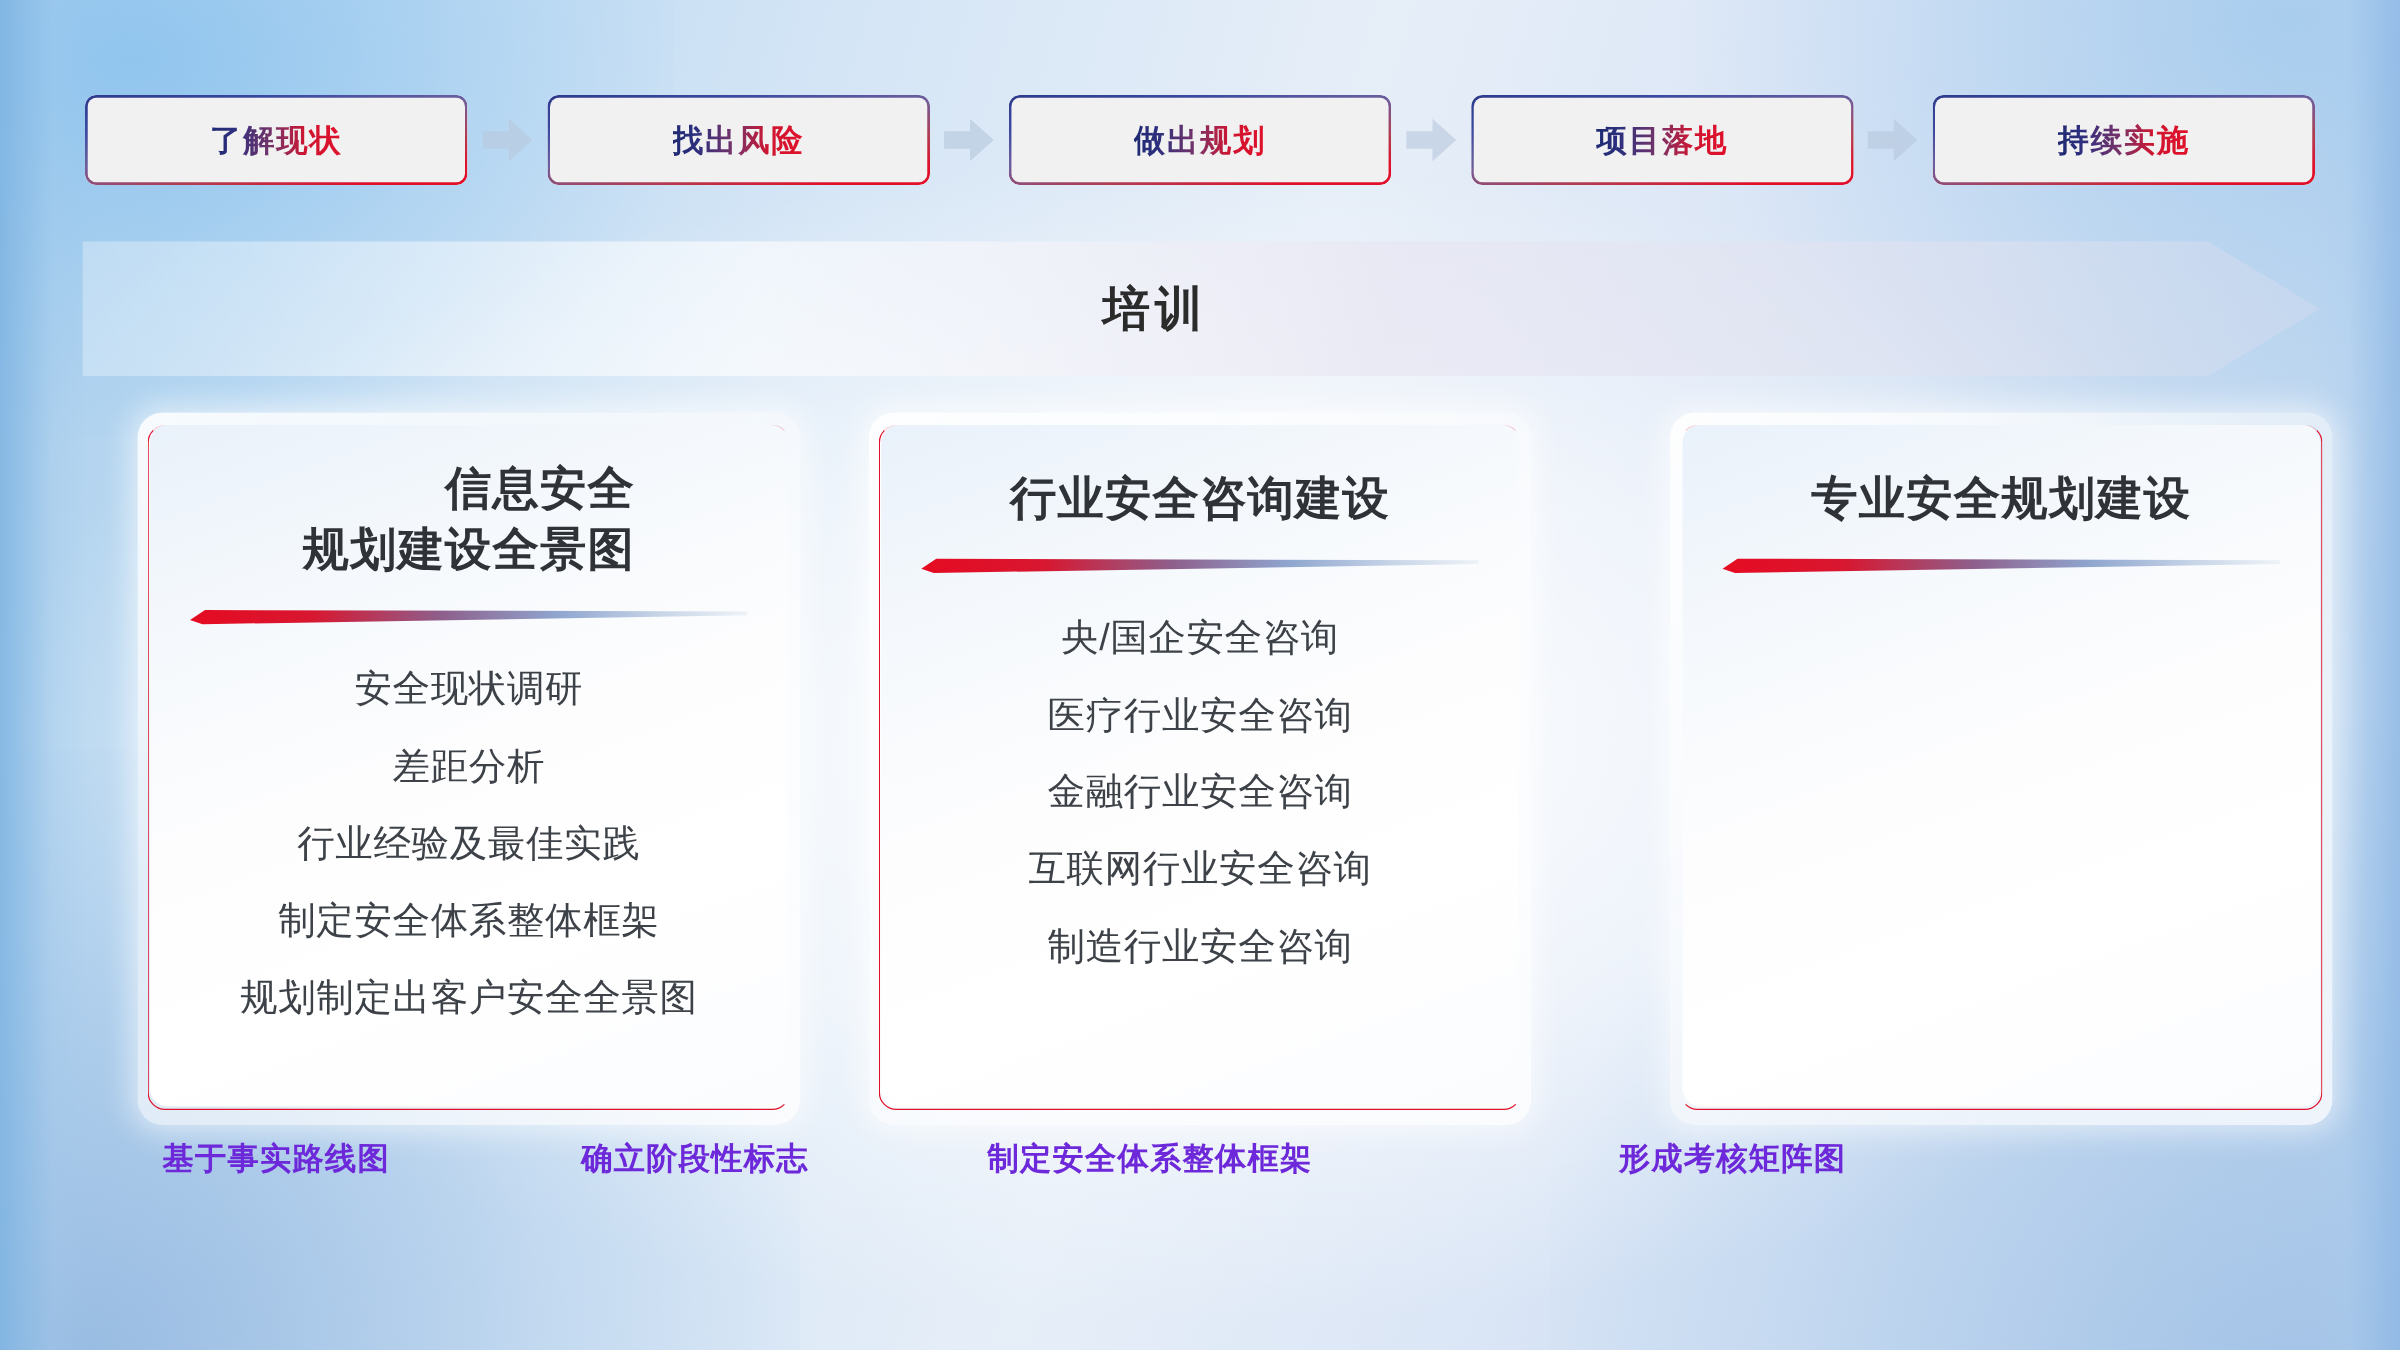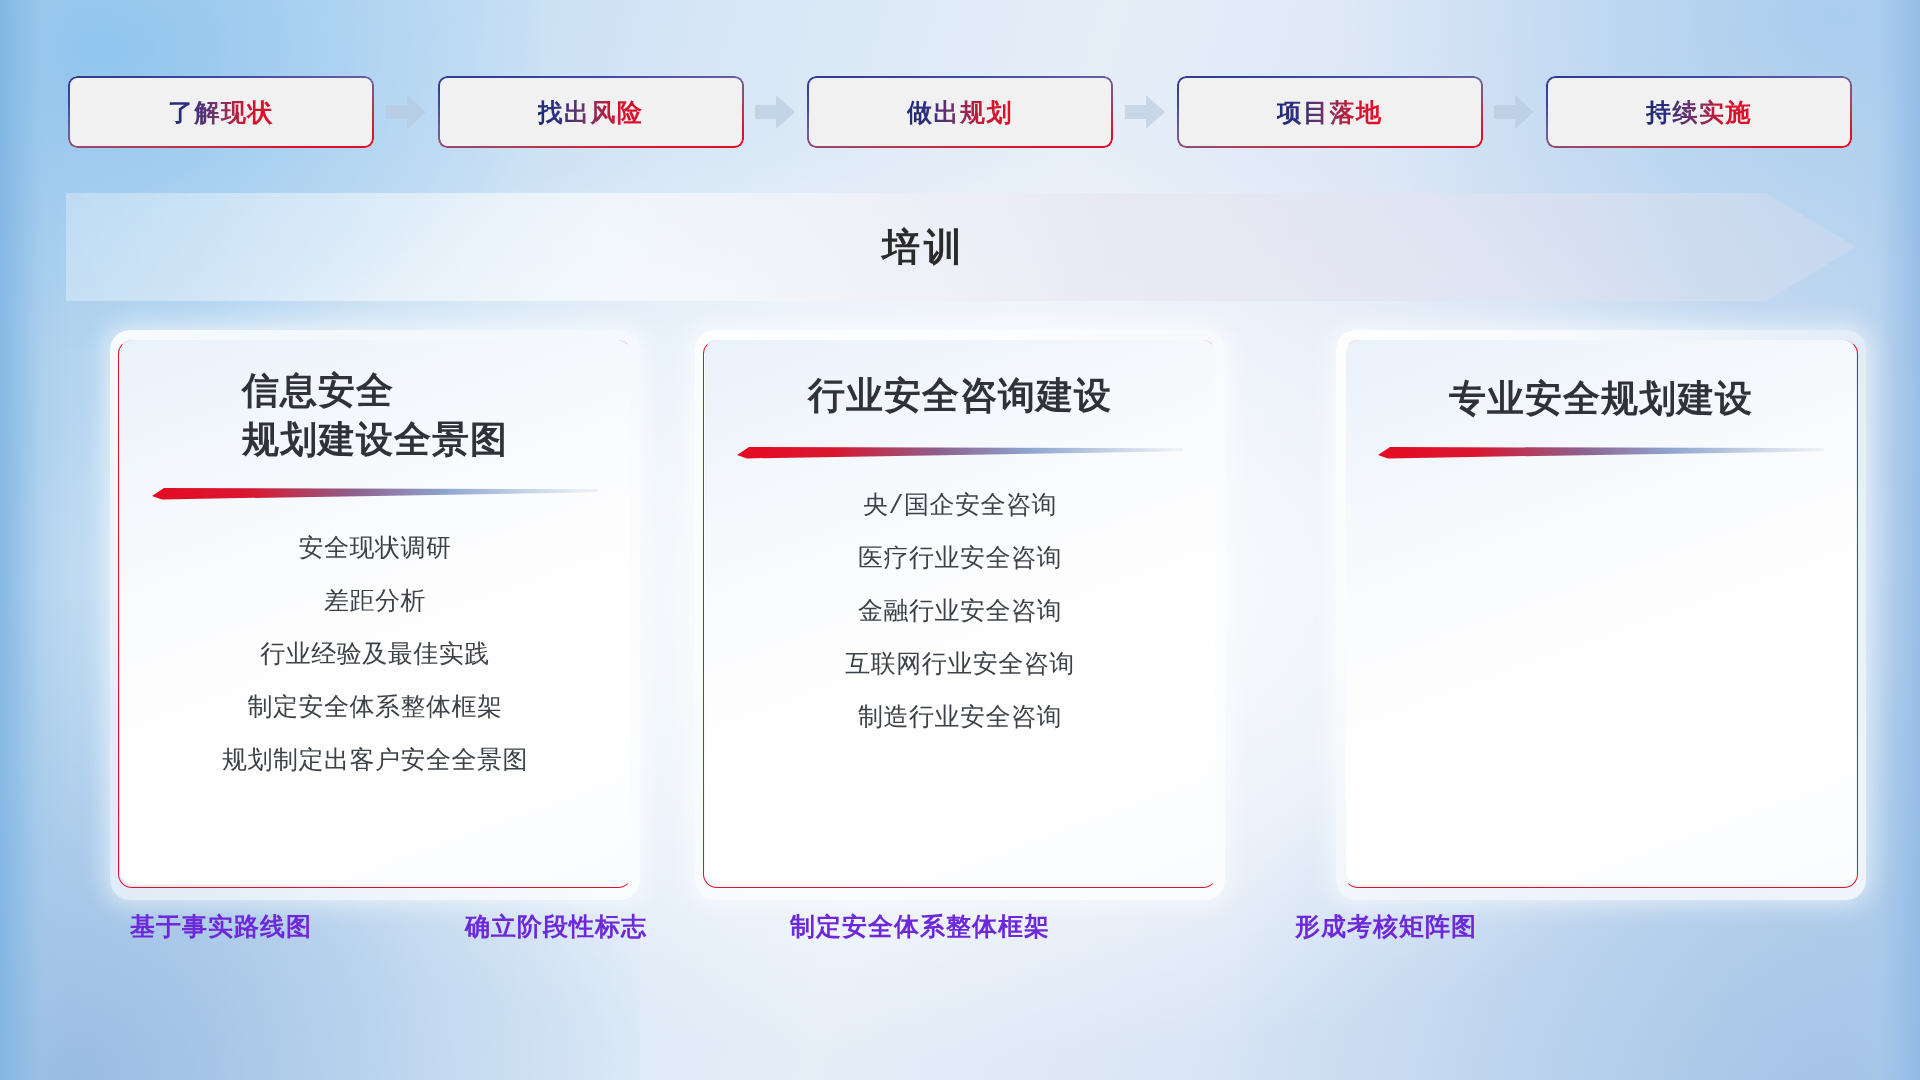--- a/index.html
+++ b/index.html
@@ -93,21 +93,21 @@
     padding-right:170px;
     font-size:38px; font-weight:700; color:#2b2b2b; letter-spacing:4px;margin-left:48px;
   }
 
   
   #cards{
     position:absolute; left:0; top:330px; width:1920px; height:570px;
   }
   .card-wrap{ position:absolute; top:0; width:530px; height:570px; }
   .card-wrap.c0{ left:110px; }
-  .card-wrap.c1{ left:695px;font-family:Liberation Mono, monospace; }
+  .card-wrap.c1{ left:695px; }
   .card-wrap.c2{ left:1336px; }
 
   .card-frame{
     position:absolute; inset:0;
     border-radius:20px;
     background:linear-gradient(145deg, rgba(255,255,255,.92) 0%, rgba(255,255,255,.55) 40%, rgba(255,255,255,.80) 100%);
     box-shadow:0 0 22px 6px rgba(255,255,255,.55);
   }
   .card-accent{
     position:absolute;
@@ -128,36 +128,36 @@
     left:10px; top:10px; width:510px; height:545px;
     border-radius:14px;
     background:linear-gradient(160deg,#e9f1fa 0%,#f4f8fc 22%,#fdfdfe 48%,#ffffff 70%,#fbfcfe 100%);
     overflow:hidden;
     padding:0 22px;
     display:flex; flex-direction:column; align-items:center;
   }
   .card-title{
     margin-top:34px;
     font-size:37px; font-weight:700; color:#2f3237;
-    line-height:1.33; text-align:left; letter-spacing:1px;
+    line-height:1.33; text-align:right; letter-spacing:1px;
   }
   .card-title.two-line{ margin-top:26px; }
   .divider{
     margin-top:22px;
     width:446px; height:14px;
     flex:0 0 auto;
   }
   .divider svg{ display:block; width:100%; height:100%; }
   .card-list{
     margin-top:26px;
     display:flex; flex-direction:column; align-items:center;
     gap:10px;
   }
   .card-list .li{
-    font-size:25px; color:#3d4248; line-height:1.72;
+    font-size:30px; color:#3d4248; line-height:1.72;
     letter-spacing:.5px; white-space:nowrap;
   }
 
   
   #captions{
     position:absolute; left:0; top:910px; width:1920px; height:50px;
   }
   .caption{
     position:absolute; top:0;
     font-size:25px; font-weight:700; color:#6d28d9; letter-spacing:1px;

